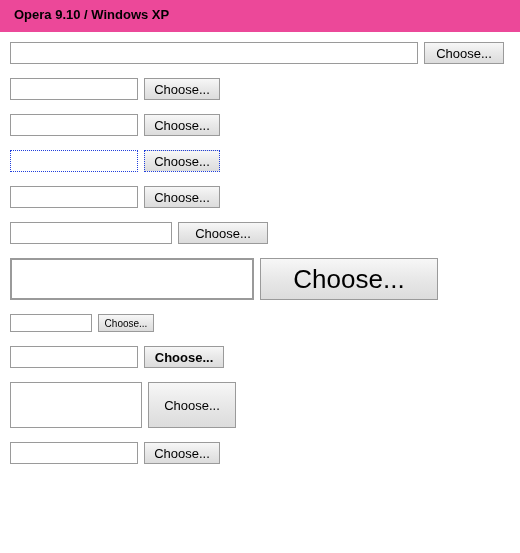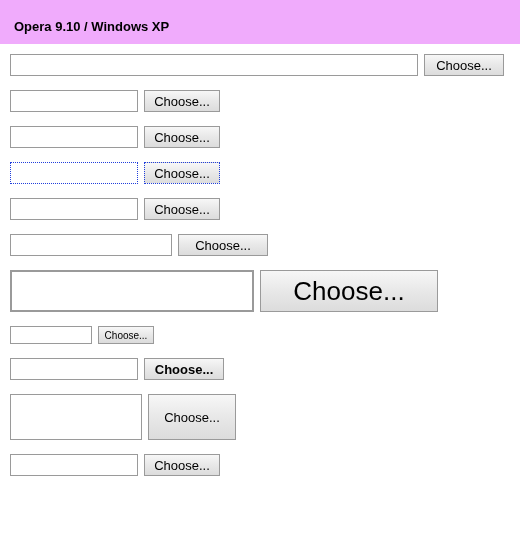--- a/index.html
+++ b/index.html
@@ -5,22 +5,22 @@
   * { box-sizing: border-box; }
   body {
     margin: 0;
     background: #ffffff;
     font-family: Verdana, Geneva, sans-serif;
     font-size: 13px;
     color: #000;
     width: 520px;
   }
   .header {
-    background: #f0abfc;
-    padding: 18px 10px 8px 14px;
+    background: #ec4899;
+    padding: 6px 10px 8px 14px;
     line-height: 1.4;
   }
   .header .line1 { font-weight: bold; }
   .header .line2 { font-weight: bold; }
   .header code {
     font-family: "Courier New", monospace;
     font-weight: normal;
   }
   .rows { padding: 10px 16px 20px 10px; }
   .row {

